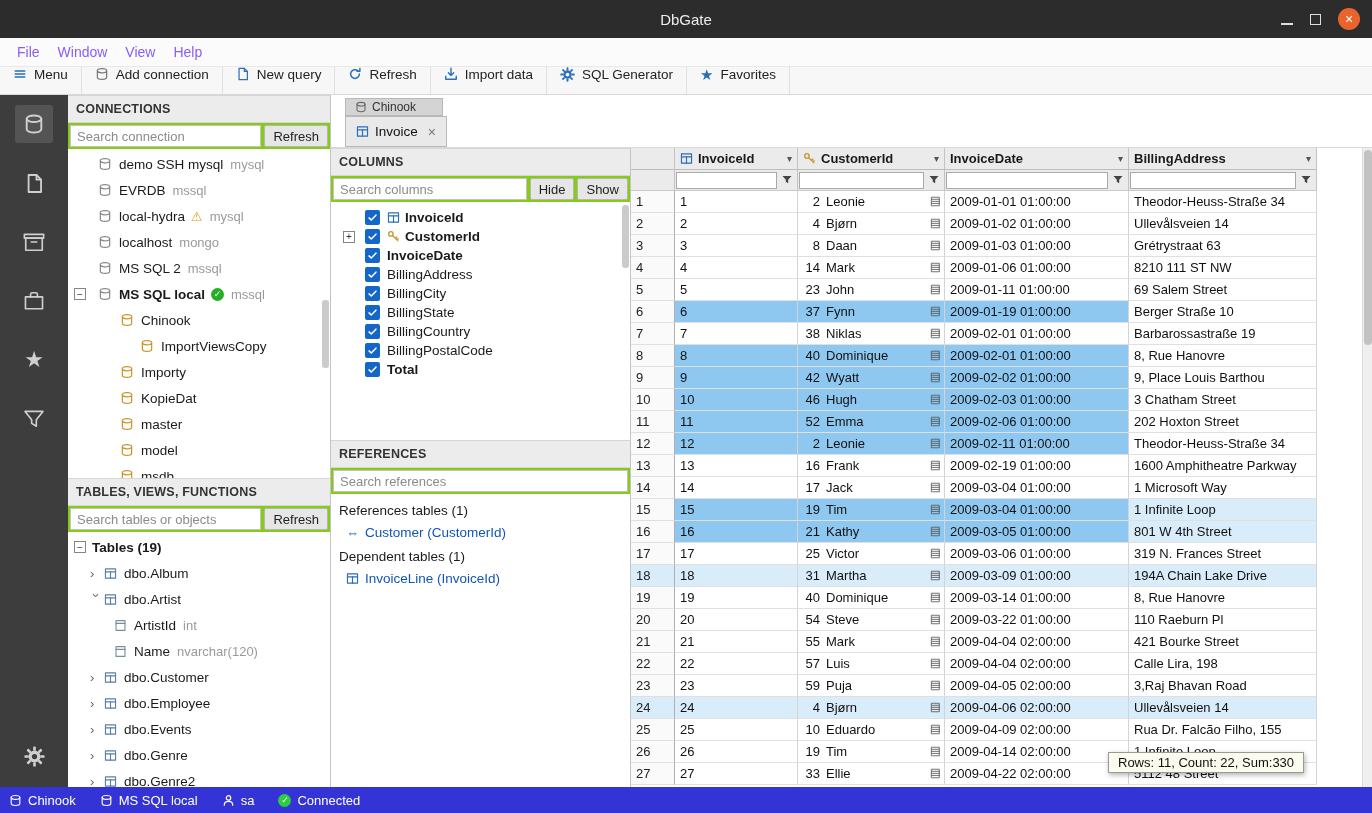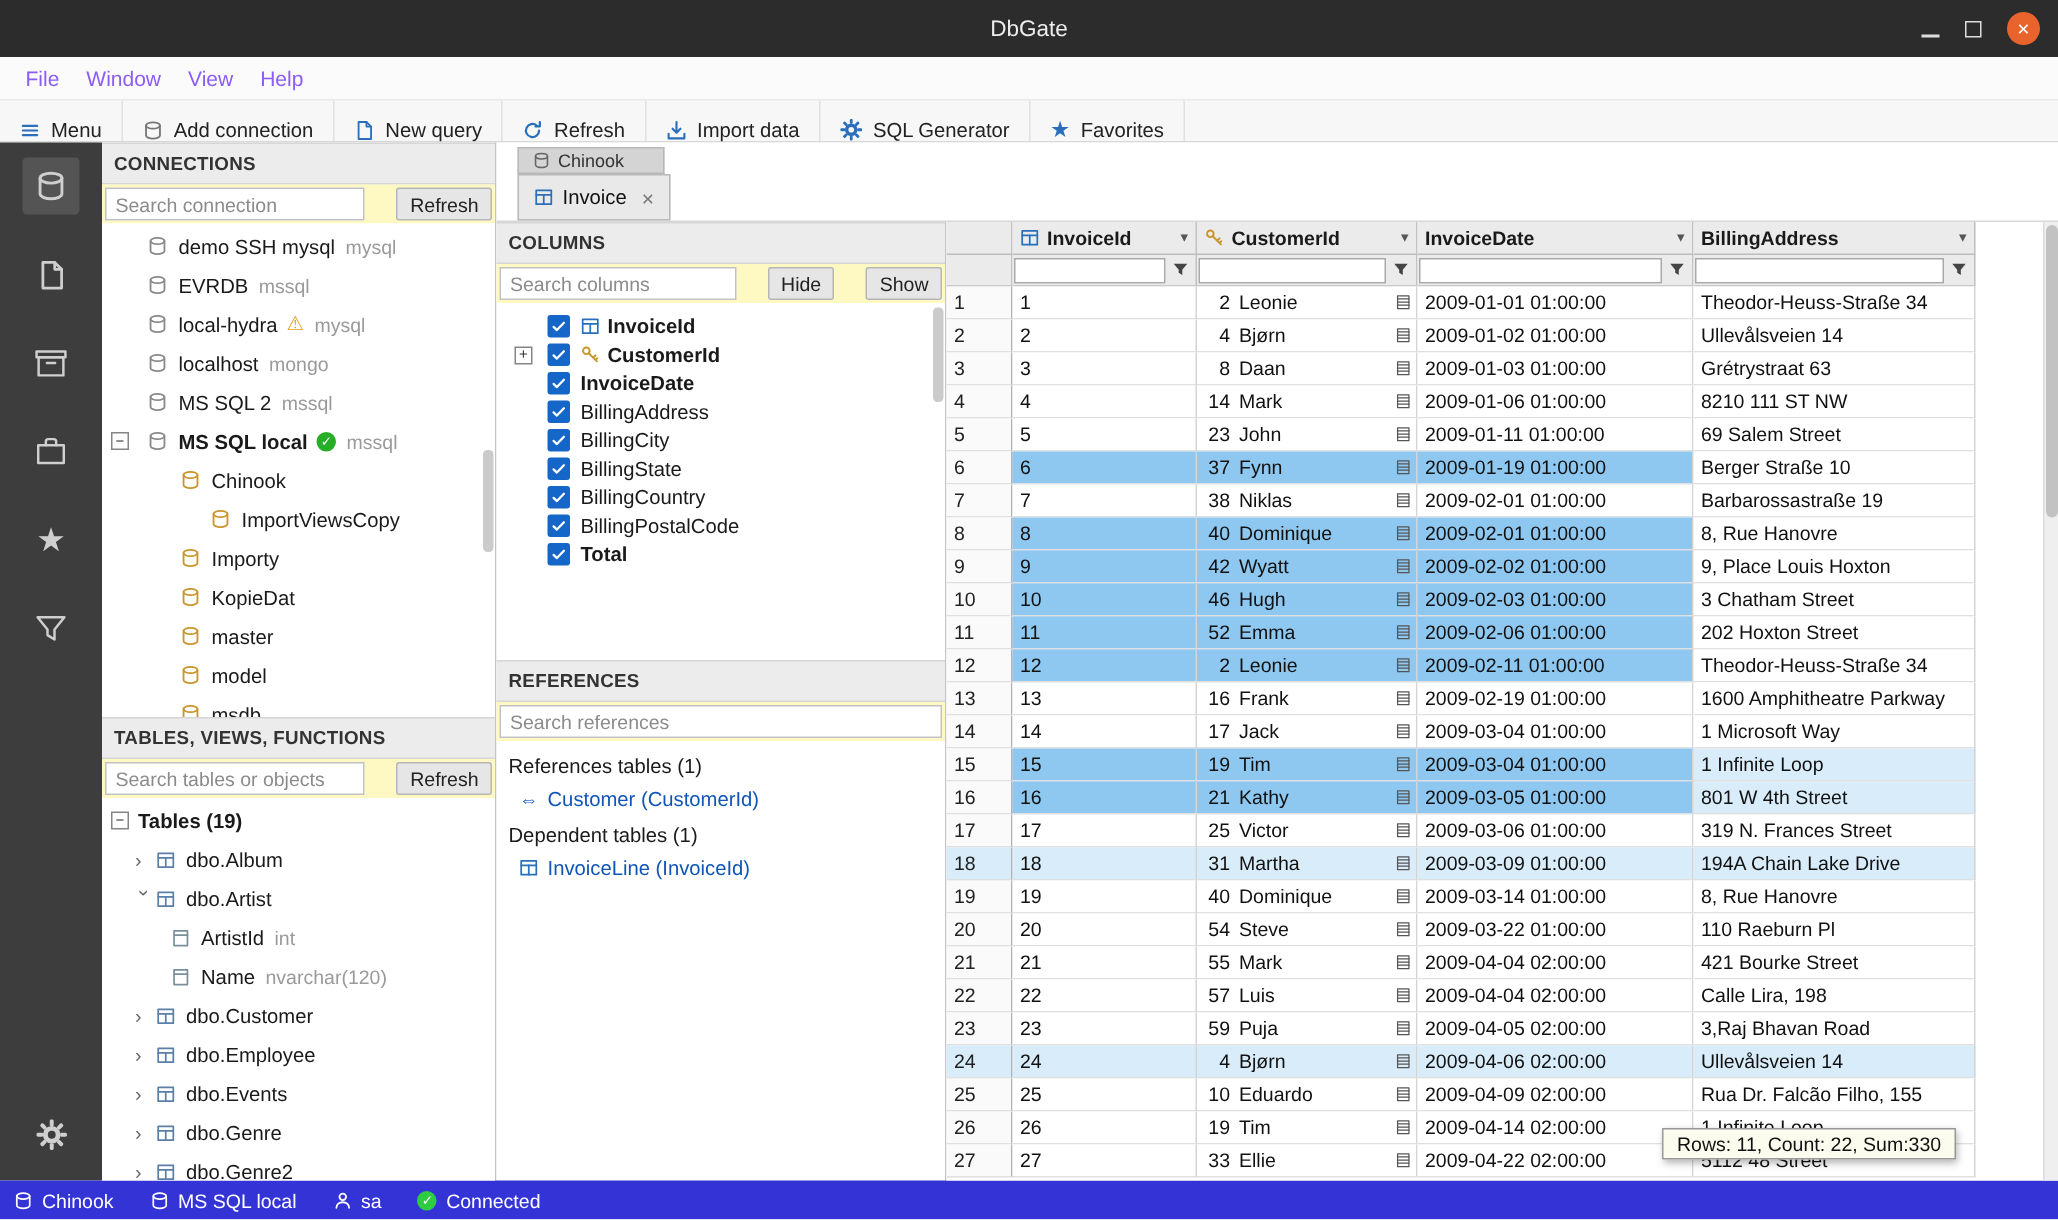--- a/index.html
+++ b/index.html
@@ -10,34 +10,34 @@
 .titlebar{height:38px;background:#2c2c2c;display:flex;align-items:center;justify-content:center;position:relative;flex:none}
 .titlebar .title{color:#ededed;font-size:15px}
 .win-controls{position:absolute;right:12px;top:0;height:100%;display:flex;align-items:center;gap:17px}
 .win-min{width:12px;height:2px;background:#ddd;margin-top:9px}
 .win-max{width:11px;height:11px;border:1.5px solid #ddd}
 .win-close{width:22px;height:22px;border-radius:50%;background:#e8642c;color:#fff;display:flex;align-items:center;justify-content:center;font-size:14px;line-height:1}
 
 .menubar{height:28px;background:#fbfbfb;display:flex;align-items:center;padding-left:8px;flex:none;font-size:14px}
 .menu-item{padding:0 9px;color:#8b5cf6}
 .toolbar{height:29px;background:#f7f7f7;border-bottom:1px solid #d8d8d8;border-top:1px solid #e9e9e9;display:flex;flex:none}
-.tb-item{display:flex;align-items:flex-end;gap:7px;padding:0 13px;border-right:1px solid #e0e0e0;font-size:13.5px;color:#222}
+.tb-item{display:flex;align-items:flex-start;gap:7px;padding:0 13px;border-right:1px solid #e0e0e0;font-size:13.5px;color:#222}
 .icon{display:inline-flex;align-items:center;justify-content:center;flex:none}
 
 .main{flex:1;display:flex;min-height:0}
 .iconbar{width:68px;background:#3d3d3d;display:flex;flex-direction:column;align-items:center;padding:10px 0;flex:none}
 .ib-item{width:38px;height:38px;display:flex;align-items:center;justify-content:center;margin-bottom:21px;border-radius:3px}
 .ib-item.active{background:#545454}
 .ib-item.bottom{margin-top:auto;margin-bottom:2px}
 
 .leftpanel{width:263px;background:#fff;border-right:1px solid #c4c4c4;display:flex;flex-direction:column;flex:none}
 .panel-header{height:28px;background:#ececec;border-bottom:1px solid #d6d6d6;border-top:1px solid #d6d6d6;font-weight:bold;font-size:12.5px;color:#333;display:flex;align-items:center;padding:0 8px;flex:none;letter-spacing:.2px}
 .conn-section{height:383px;display:flex;flex-direction:column;flex:none;position:relative}
 .tables-section{flex:1;display:flex;flex-direction:column;min-height:0;position:relative}
-.search-row{display:flex;align-items:center;gap:21px;padding:2px;background:#fef9c3;flex:none}
+.search-row{display:flex;align-items:center;gap:3px;padding:2px;background:#84cc16;flex:none}
 .search-row input{flex:1;height:22px;border:1px solid #c2c2c2;padding:0 6px;font-size:13px;min-width:0;font-family:inherit}
 .search-row input::placeholder{color:#8b8b8b}
 .small-btn{height:22px;padding:0 8px;background:#e6e6e6;border:1px solid #b6b6b6;font-size:13px;color:#222;border-radius:2px;font-family:inherit;flex:none}
 .tree{flex:1;overflow:hidden;background:#fff;padding-top:2px;position:relative}
 .tree-item{height:26px;display:flex;align-items:center;position:relative;font-size:13.5px;white-space:nowrap;overflow:hidden}
 .tree-item .icon{margin-right:7px}
 .expander{position:absolute;left:6px;top:50%;transform:translateY(-50%);width:12px;height:12px;border:1px solid #858585;background:#fff;color:#333;font-size:10px;display:flex;align-items:center;justify-content:center}
 .chev{display:inline-block;width:14px;flex:none;color:#666;font-size:13px;transform-origin:45% 50%}
 .chev.open{transform:rotate(90deg)}
 .lbl.b{font-weight:bold}
@@ -870,21 +870,21 @@
                   <span class="lookup">
                     <svg width="11" height="11" viewBox="0 0 16 16">
                       <rect x="2.5" y="1.8" width="11" height="12.4" fill="none" stroke="#555" stroke-width="1.2" stroke-linecap="round" stroke-linejoin="round"></rect>
                       <line x1="2.5" y1="4.8" x2="13.5" y2="4.8" fill="none" stroke="#555" stroke-width="1.2" stroke-linecap="round" stroke-linejoin="round"></line>
                       <line x1="2.5" y1="7.8" x2="13.5" y2="7.8" fill="none" stroke="#555" stroke-width="1.2" stroke-linecap="round" stroke-linejoin="round"></line>
                       <line x1="2.5" y1="10.8" x2="13.5" y2="10.8" fill="none" stroke="#555" stroke-width="1.2" stroke-linecap="round" stroke-linejoin="round"></line>
                     </svg>
                   </span>
                 </div>
                 <div class="cell w-date sel">2009-02-02 01:00:00</div>
-                <div class="cell w-addr">9, Place Louis Hoxton</div>
+                <div class="cell w-addr">9, Place Louis Barthou</div>
               </div>
               <div class="grow">
                 <div class="cell gutter w-gutter">10</div>
                 <div class="cell w-id sel">10</div>
                 <div class="cell cust w-cust sel">
                   <span class="num">46</span>
                   <span class="cname">Hugh</span>
                   <span class="lookup">
                     <svg width="11" height="11" viewBox="0 0 16 16">
                       <rect x="2.5" y="1.8" width="11" height="12.4" fill="none" stroke="#555" stroke-width="1.2" stroke-linecap="round" stroke-linejoin="round"></rect>

